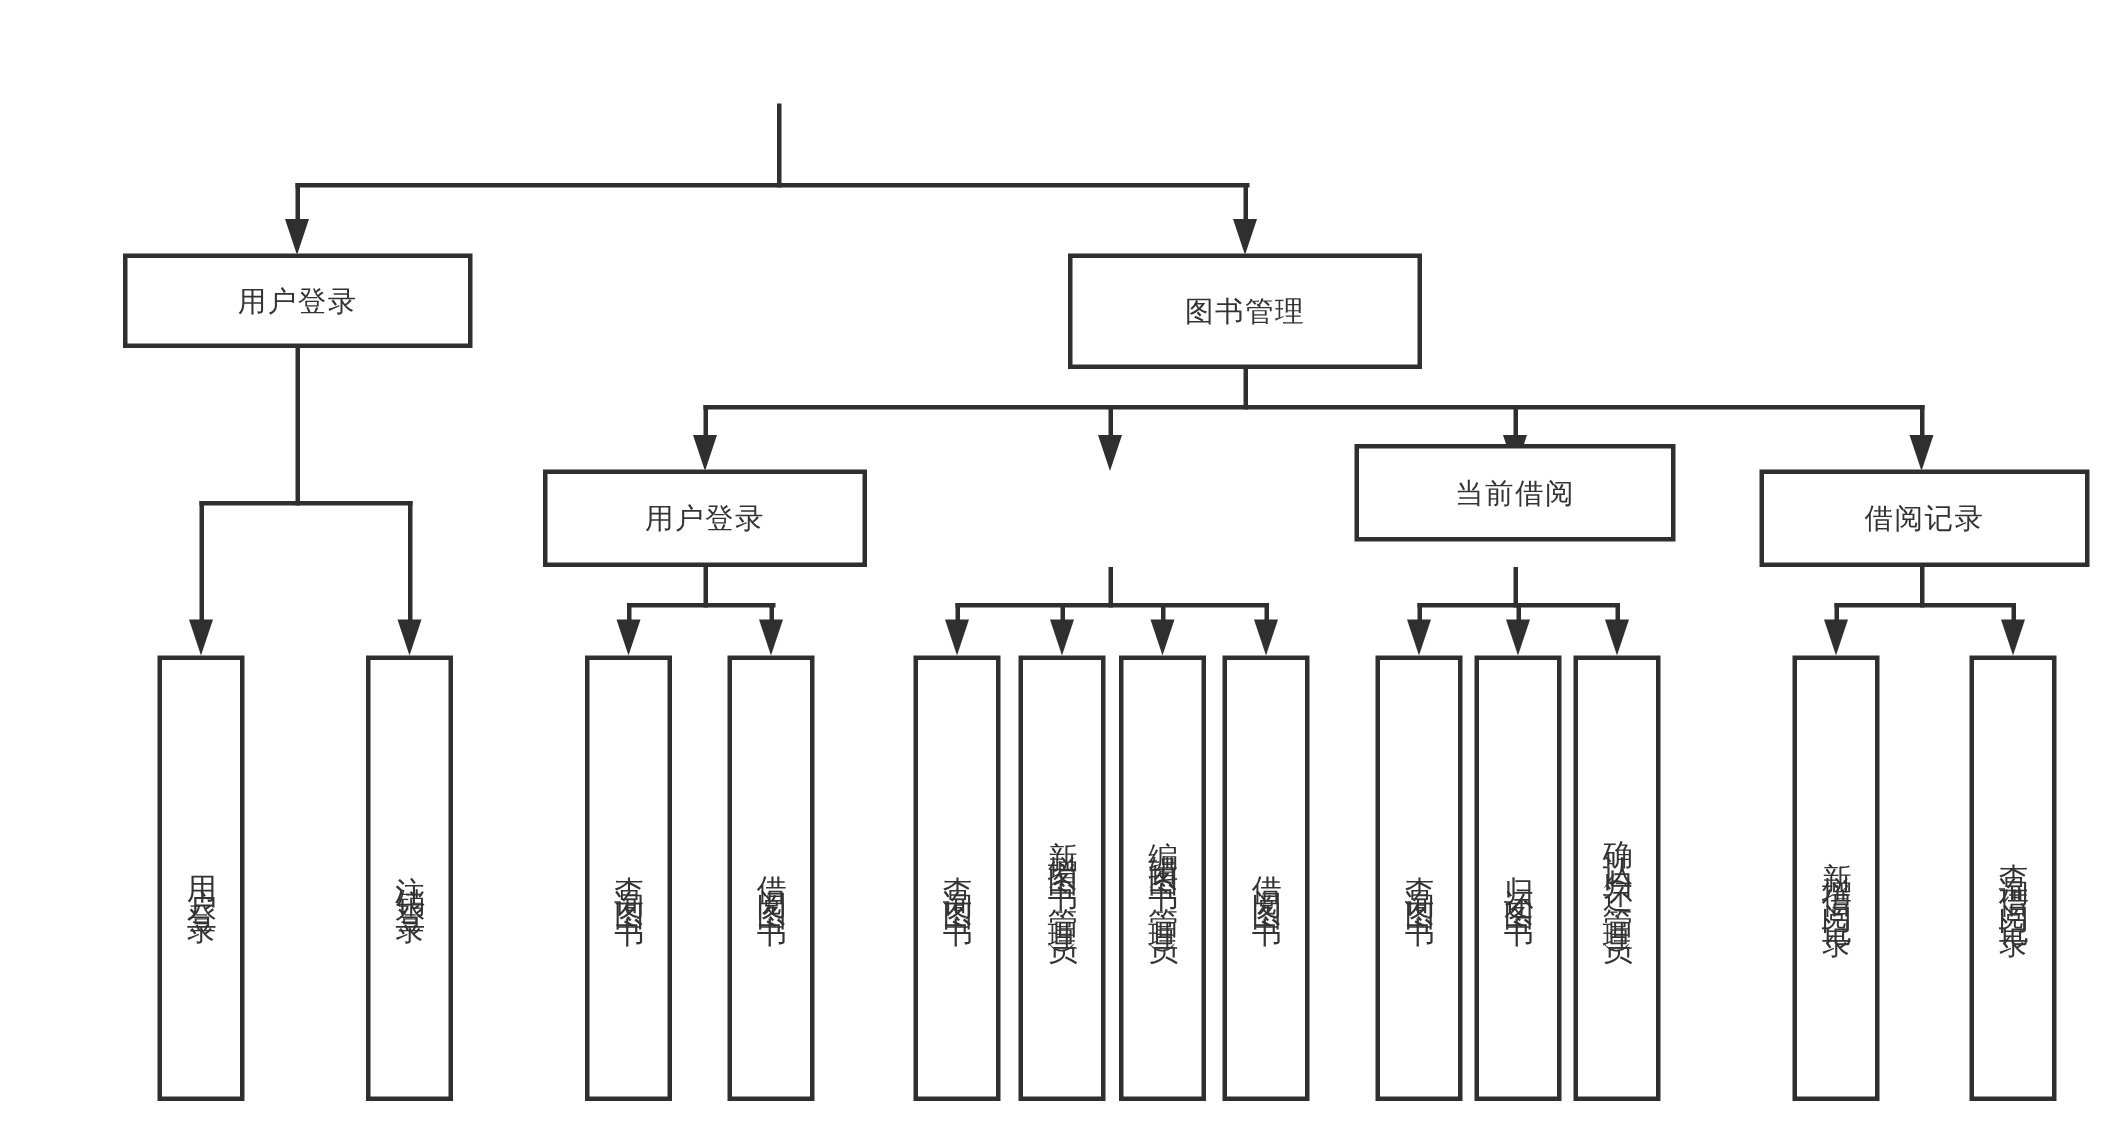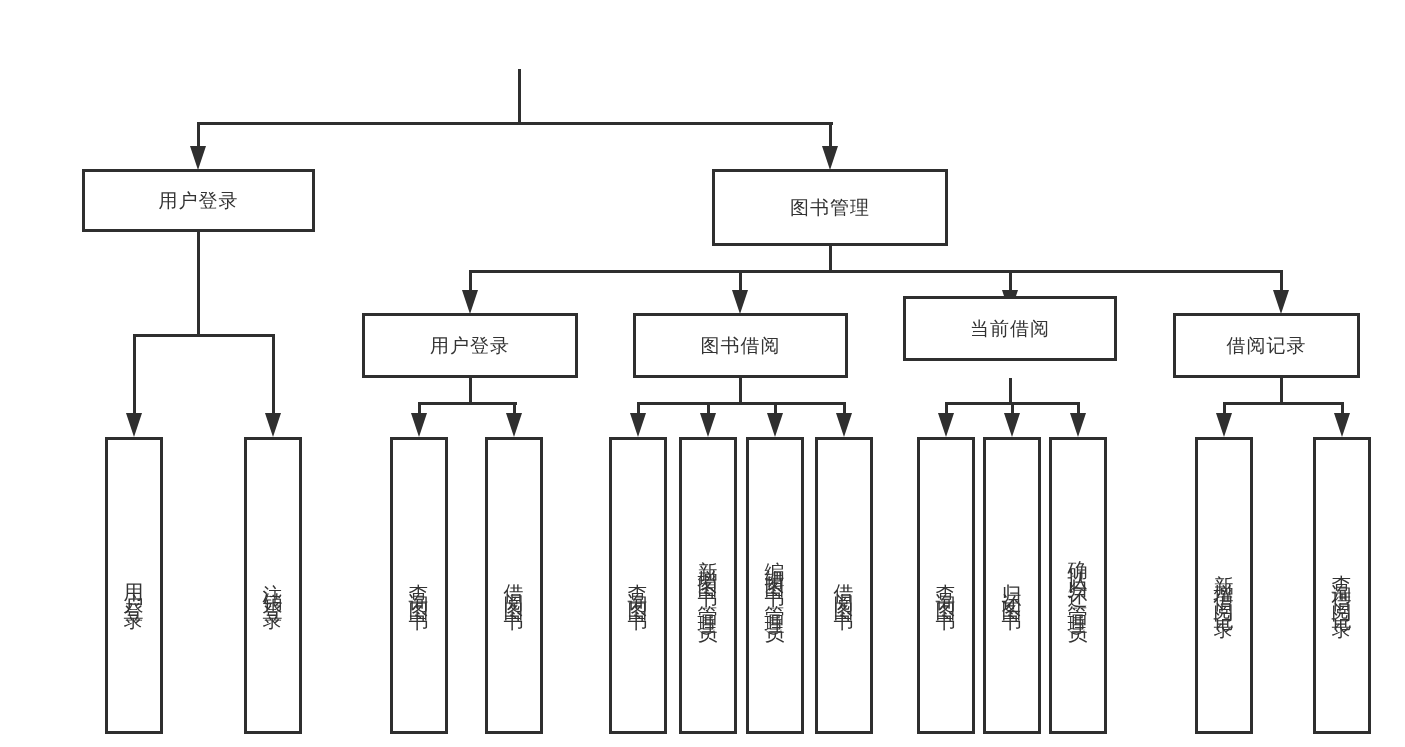--- a/index.html
+++ b/index.html
@@ -17,21 +17,21 @@
   }
   .leaf { top:437px; width:58px; height:297px; }
   .leaf > span { writing-mode:vertical-rl; letter-spacing:9px; font-size:20px; line-height:1; }
 
   .b-root { left:20px;  top:15px;  width:1000px; height:55px; }
   .b-user { left:82px;  top:169px; width:233px;  height:63px; }
   .b-mgmt { left:712px; top:169px; width:236px;  height:77px; }
   .b-nb   { left:362px; top:313px; width:216px;  height:65px; }
   .b-bb   { left:633px; top:313px; width:215px;  height:65px; }
   .b-cb   { left:903px; top:296px; width:214px;  height:65px; }
-  .b-br   { left:1173px;top:313px; width:187px;  height:65px; }
+  .b-br   { left:1173px;top:313px; width:220px;  height:65px; }
 
   .l-ul1 { left:105px; }  .l-ul2 { left:244px; }
   .l-nb1 { left:390px; }  .l-nb2 { left:485px; }
   .l-bb1 { left:609px; }  .l-bb2 { left:679px; }  .l-bb3 { left:746px; }  .l-bb4 { left:815px; }
   .l-cb1 { left:917px; }  .l-cb2 { left:983px; }  .l-cb3 { left:1049px; }
   .l-br1 { left:1195px; } .l-br2 { left:1313px; }
 
   
   .ln { position:absolute; background:var(--line, #2f2f2f); z-index:1; }
   .ar {
@@ -55,23 +55,20 @@
 
   <div class="box b-user">
     <span>用户登录</span>
   </div>
   <div class="box b-mgmt">
     <span>图书管理</span>
   </div>
 
   <div class="box b-nb">
     <span>用户登录</span>
-  </div>
-  <div class="box b-bb">
-    <span>图书借阅</span>
   </div>
   <div class="box b-cb">
     <span>当前借阅</span>
   </div>
   <div class="box b-br">
     <span>借阅记录</span>
   </div>
 
   <div class="box leaf l-ul1">
     <span>用户登录</span>

